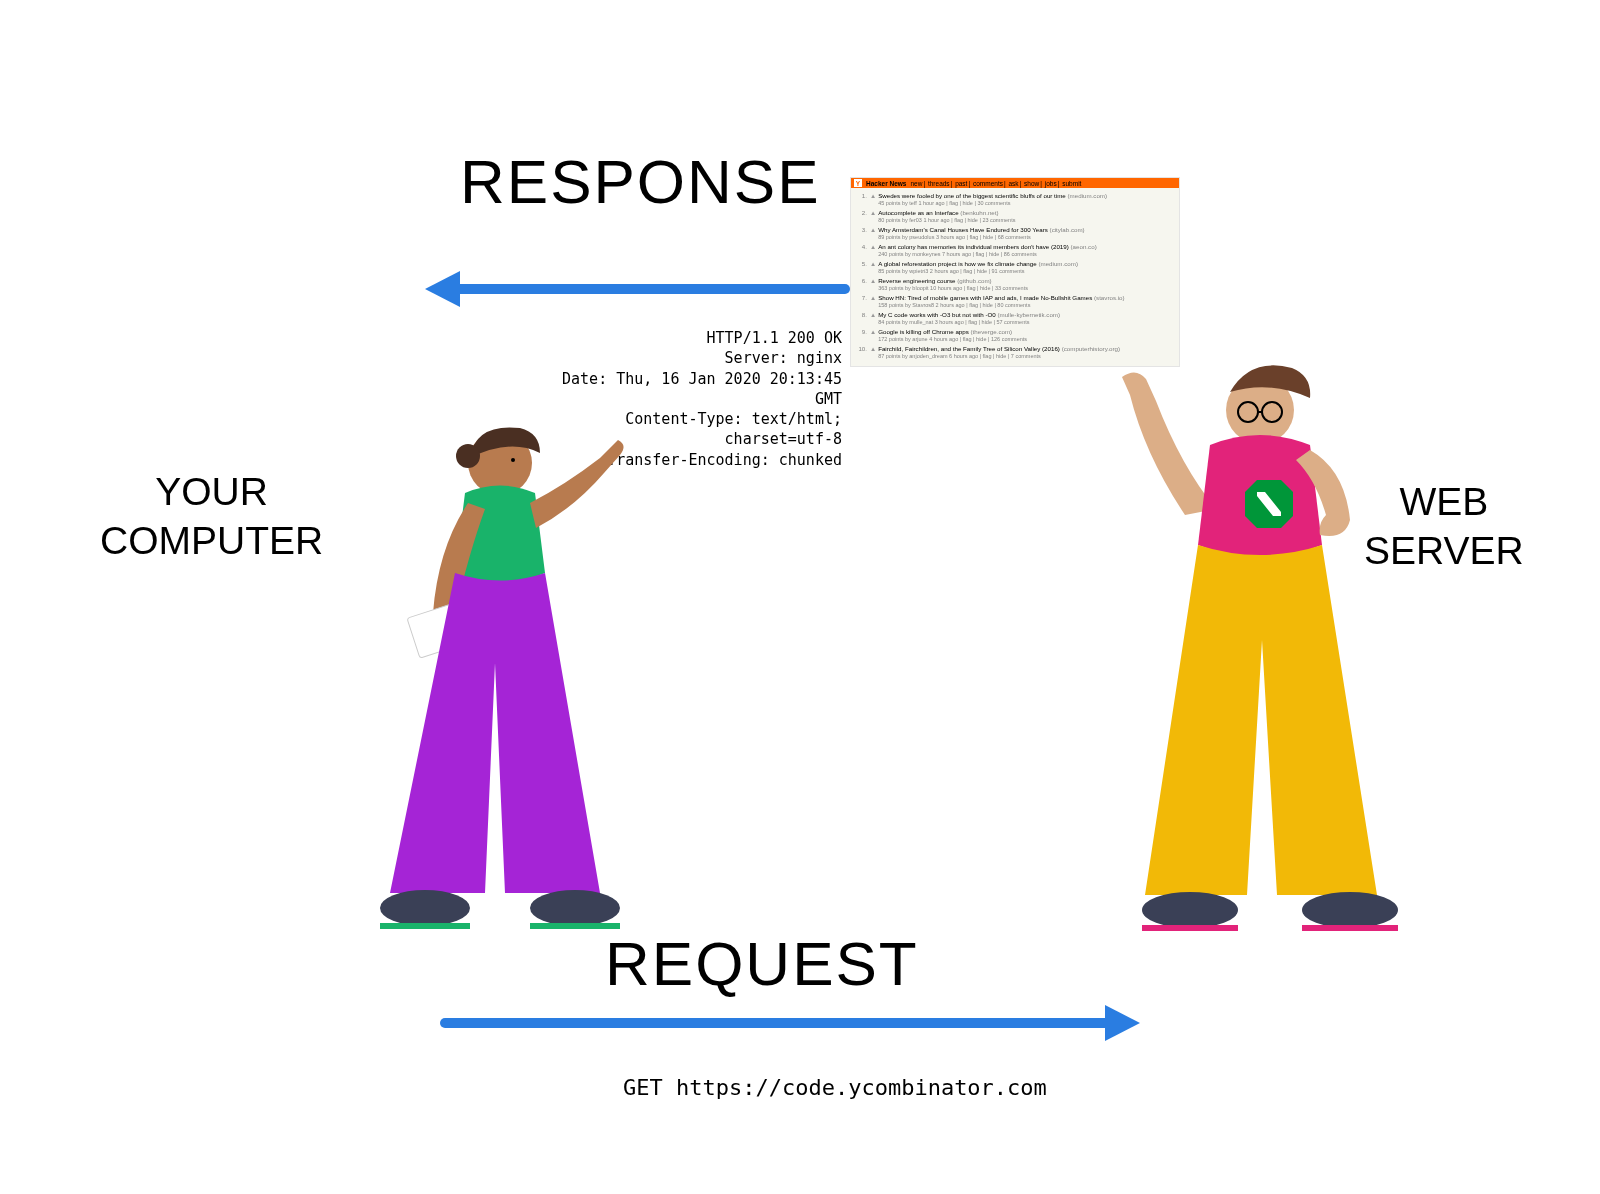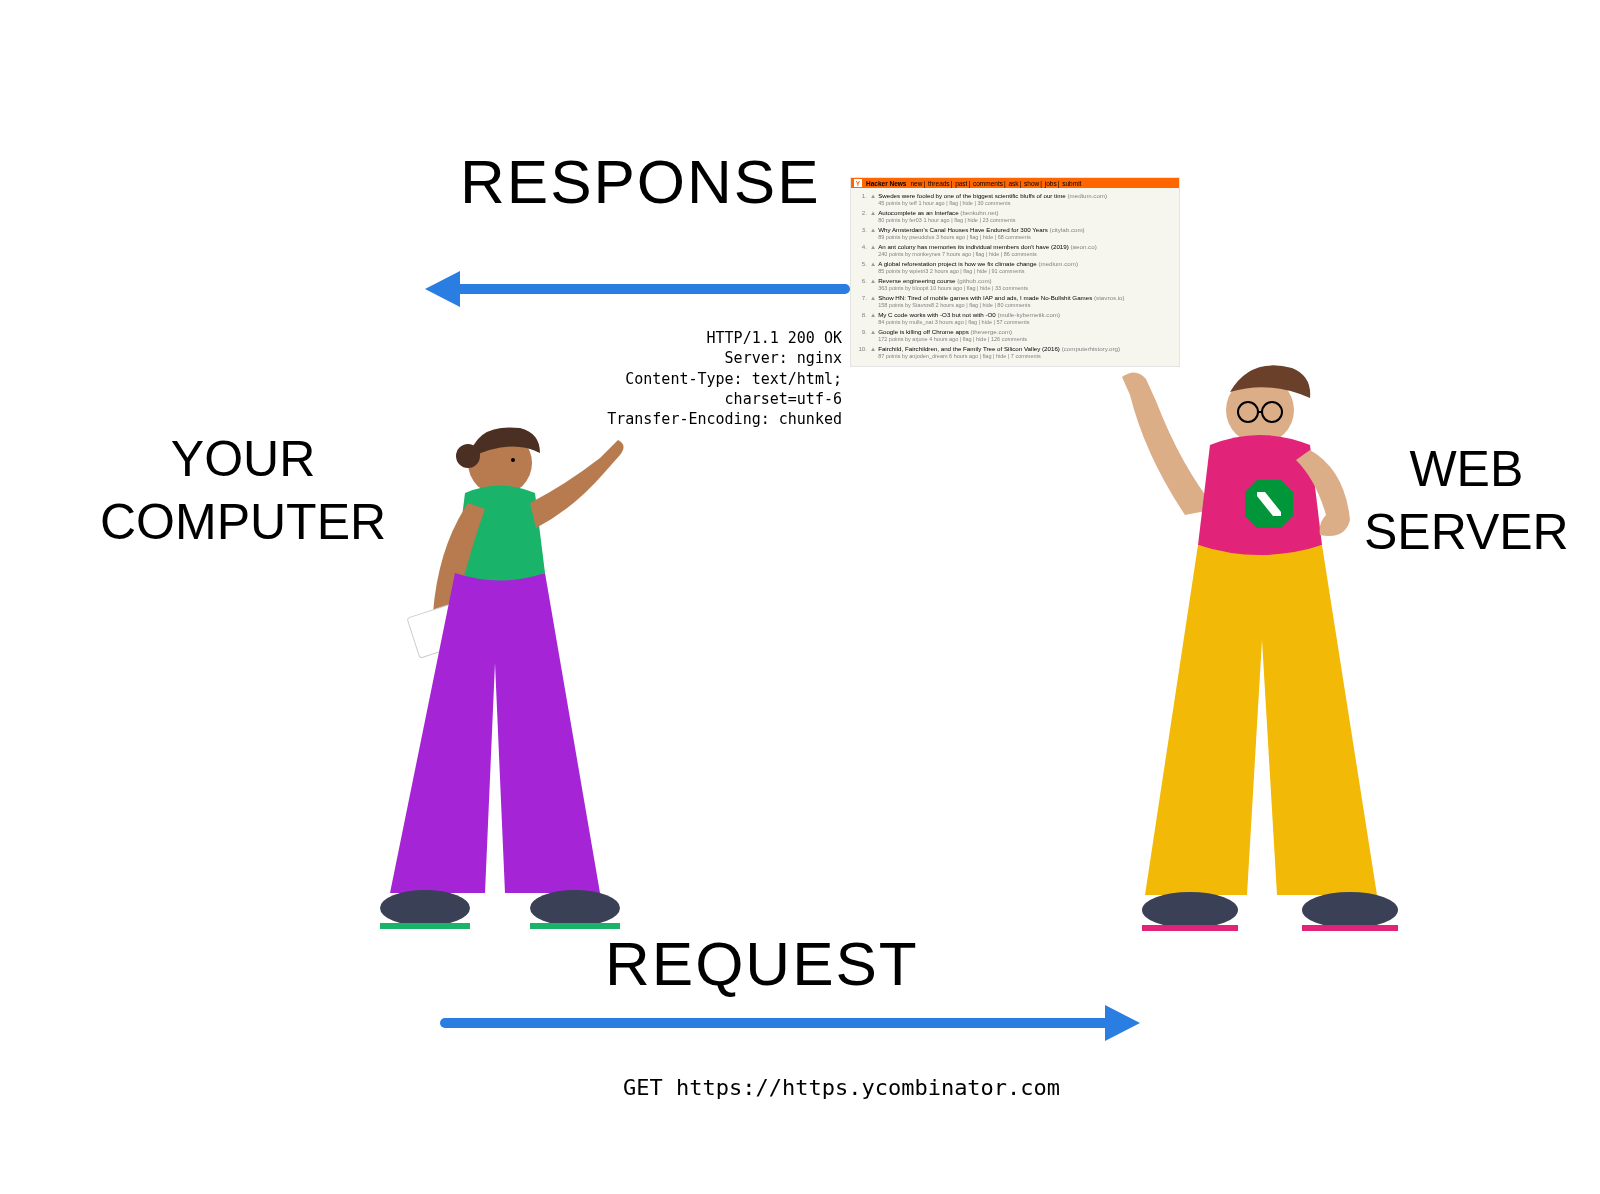--- a/index.html
+++ b/index.html
@@ -14,26 +14,27 @@
   .big-label {
     position: absolute;
     font-size: 62px;
     font-weight: 500;
     letter-spacing: 2px;
     color: #000;
     margin-top: 28px;
   }
   .side-label {
     position: absolute;
-    font-size: 50px;
+    font-size: 39px;
     font-weight: 400;
     color: #000;
     line-height: 1.25;
     text-align: center;
     white-space: pre;
+    margin-top: 40px;
   }
   .arrow {
     position: absolute;
     stroke: #2a7de1;
     stroke-width: 10;
     fill: none;
     stroke-linecap: round;
   }
   .arrowhead { fill: #2a7de1; stroke: none; }
   .mono {
@@ -110,25 +111,26 @@
 </svg>
 
 <svg class="arrow" style="left:440px; top:988px;" width="720" height="70">
   <line x1="5" y1="35" x2="665" y2="35"></line>
   <polygon class="arrowhead" points="665,17 665,53 700,35"></polygon>
 </svg>
 
 <div class="headers-block mono" style="left:562px; top:328px;">
   <div>HTTP/1.1 200 OK</div>
   <div>Server: nginx</div>
-  <div>Content-Type: text/html; charset=utf-6</div>
+  <div>Date: Thu, 16 Jan 2020 20:13:45 GMT</div>
+  <div>Content-Type: text/html; charset=utf-8</div>
   <div>Transfer-Encoding: chunked</div>
 </div>
 
-<div class="request-line mono" style="left:623px; top:1073px;">GET  https://https.ycombinator.com</div>
+<div class="request-line mono" style="left:623px; top:1073px;">GET  https://code.ycombinator.com</div>
 
 <div class="hn" style="left:850px; top:177px;">
   <div class="hn-header">
     <div class="hn-logo">Y</div>
     <span class="hn-title">Hacker News</span>
     <span class="hn-nav">
       <span>new</span><span class="sep">|</span>
       <span>threads</span><span class="sep">|</span>
       <span>past</span><span class="sep">|</span>
       <span>comments</span><span class="sep">|</span>

